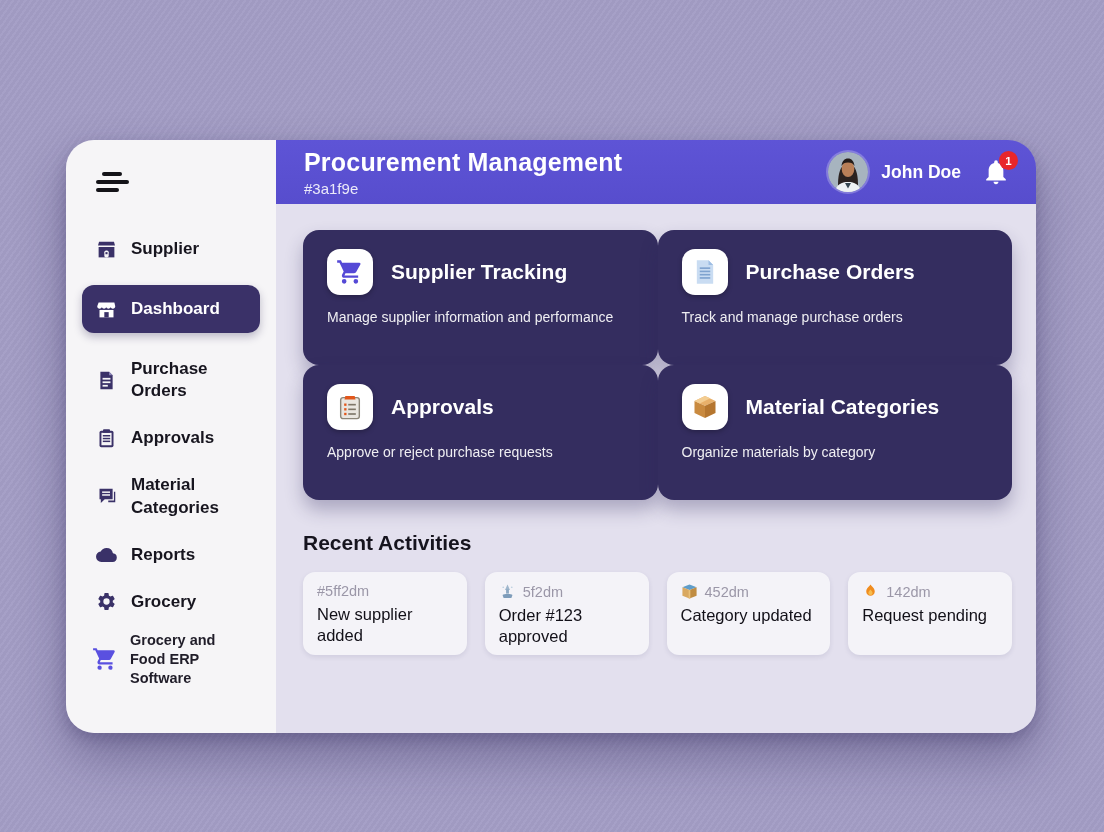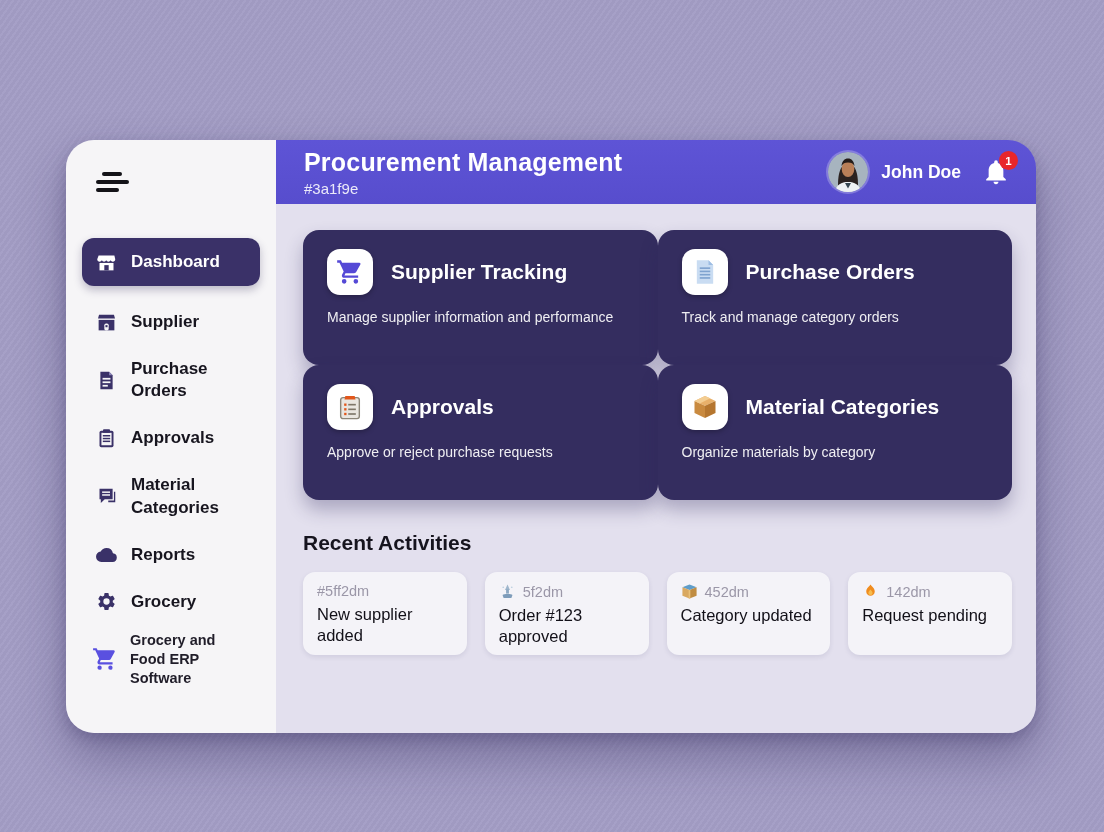--- a/index.html
+++ b/index.html
@@ -105,41 +105,41 @@
 <div class="app">
 
   <aside class="sidebar">
     <div class="hamburger">
       <span></span>
         <span></span>
         <span></span>
     </div>
 
     <nav class="nav">
-      <div class="nav-item active">
-        <span class="nicon">
-          <svg viewBox="0 0 24 24">
-              <path d="M3 4h18l1 4.2c0 1.5-1.2 2.8-2.8 2.8-1.1 0-2-.6-2.5-1.5-.5.9-1.4 1.5-2.5 1.5s-2-.6-2.5-1.5c-.5.9-1.4 1.5-2.5 1.5s-2-.6-2.5-1.5C6.2 10.4 5.3 11 4.2 11 2.6 11 1.4 9.7 1.4 8.2L3 4z" fill="#ffffff"></path>
-              <path d="M4 12.5h16V21H4z" fill="#ffffff"></path>
-              <rect x="9.5" y="15" width="5" height="6" fill="#3a3168"></rect>
-            </svg>
-        </span>
-        <span>Dashboard</span>
-      </div>
-
       <div class="nav-item">
         <span class="nicon">
           <svg viewBox="0 0 24 24">
               <path d="M3.5 3h17l1.2 4.5H2.3L3.5 3z" fill="#3a3168"></path>
               <path d="M3 9h18v12H3z" fill="#3a3168"></path>
               <rect x="9.5" y="13" width="5" height="8" rx="2" fill="#f6f5f7"></rect>
               <rect x="10.8" y="15" width="2.4" height="2.4" fill="#3a3168"></rect>
             </svg>
         </span>
         <span>Supplier</span>
+      </div>
+
+      <div class="nav-item active">
+        <span class="nicon">
+          <svg viewBox="0 0 24 24">
+              <path d="M3 4h18l1 4.2c0 1.5-1.2 2.8-2.8 2.8-1.1 0-2-.6-2.5-1.5-.5.9-1.4 1.5-2.5 1.5s-2-.6-2.5-1.5c-.5.9-1.4 1.5-2.5 1.5s-2-.6-2.5-1.5C6.2 10.4 5.3 11 4.2 11 2.6 11 1.4 9.7 1.4 8.2L3 4z" fill="#ffffff"></path>
+              <path d="M4 12.5h16V21H4z" fill="#ffffff"></path>
+              <rect x="9.5" y="15" width="5" height="6" fill="#3a3168"></rect>
+            </svg>
+        </span>
+        <span>Dashboard</span>
       </div>
 
       <div class="nav-item">
         <span class="nicon">
           <svg viewBox="0 0 24 24">
               <path d="M5 2h10l4 4v16H5z" fill="#3a3168"></path>
               <path d="M15 2l4 4h-4z" fill="#8d86b8"></path>
               <rect x="7.5" y="9" width="9" height="2" fill="#f6f5f7"></rect>
               <rect x="7.5" y="13" width="9" height="2" fill="#f6f5f7"></rect>
               <rect x="7.5" y="17" width="6" height="2" fill="#f6f5f7"></rect>
@@ -254,21 +254,21 @@
                   <path d="M5 2h10l4 4v16H5z" fill="#c9dcf2"></path>
                   <path d="M15 2l4 4h-4z" fill="#9dbde3"></path>
                   <rect x="7.5" y="8" width="9" height="1.4" fill="#7fa3cf"></rect>
                   <rect x="7.5" y="10.8" width="9" height="1.4" fill="#7fa3cf"></rect>
                   <rect x="7.5" y="13.6" width="9" height="1.4" fill="#7fa3cf"></rect>
                   <rect x="7.5" y="16.4" width="9" height="1.4" fill="#7fa3cf"></rect>
                 </svg>
             </div>
             <span class="fc-title">Purchase Orders</span>
           </div>
-          <div class="fc-desc">Track and manage category orders</div>
+          <div class="fc-desc">Track and manage purchase orders</div>
         </div>
 
         <div class="feature-card">
           <div class="fc-head">
             <div class="fc-icon-tile">
               <svg viewBox="0 0 24 24">
                   <rect x="4" y="4" width="16" height="18" rx="2" fill="#e9e6e0" stroke="#8b8578" stroke-width="1.2"></rect>
                   <path d="M8 2.5h8l.7 3H7.3z" fill="#e2571b"></path>
                   <rect x="7" y="9" width="2" height="2" fill="#e2571b"></rect>
                   <rect x="10.5" y="9.3" width="6.5" height="1.4" fill="#7d7668"></rect>

